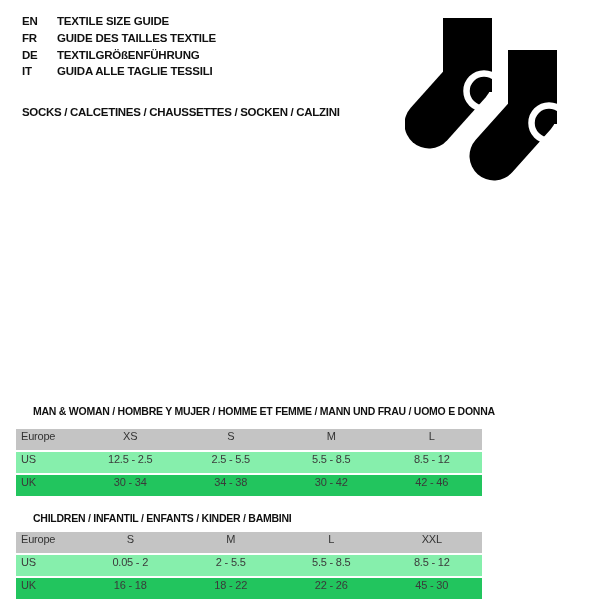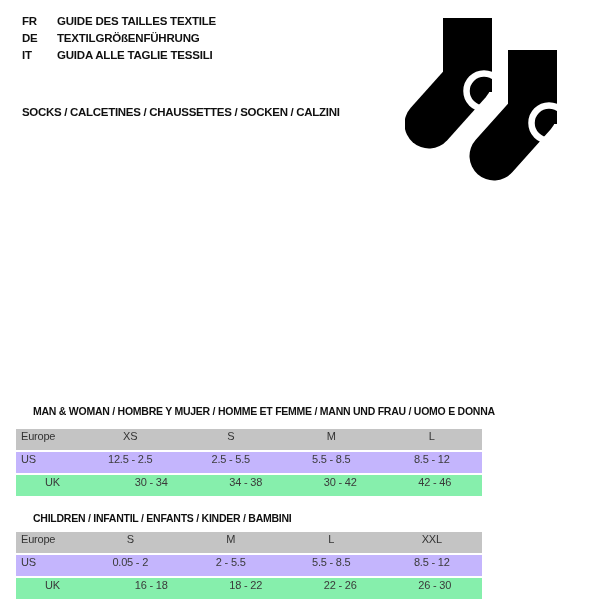--- a/index.html
+++ b/index.html
@@ -42,29 +42,32 @@
 
   .size-table { position: absolute; left: 16px; width: 466px; }
   .size-table.t1 { top: 429px; }
   .size-table.t2 { top: 532px; }
 
   .t-row {
     display: flex; height: 21px; line-height: 14px; margin-bottom: 2px;
     font-size: 11px; letter-spacing: -0.2px; color: #3a3a3a;
   }
   .t-row.t-head { background: #c4c4c4; color: #333333; }
-  .t-row.r-a { background: #c4b5fd; }
-  .t-row.r-b { background: #86efac; padding-left: 24px; }
+  .t-row.r-a { background: #86efac; }
+  .t-row.r-b { background: #22c55e; }
   .c-label { width: 64px; padding-left: 5px; text-align: left; }
   .c-val { flex: 1; text-align: center; }
 </style>
 </head>
 <body>
 
 <div class="lang-list">
+  <div class="lang-row">
+    <span class="code">EN</span><span>TEXTILE SIZE GUIDE</span>
+  </div>
   <div class="lang-row">
     <span class="code">FR</span><span>GUIDE DES TAILLES TEXTILE</span>
   </div>
   <div class="lang-row">
     <span class="code">DE</span><span>TEXTILGRÖßENFÜHRUNG</span>
   </div>
   <div class="lang-row">
     <span class="code">IT</span><span>GUIDA ALLE TAGLIE TESSILI</span>
   </div>
 </div>
@@ -123,15 +126,15 @@
     <span class="c-val">0.05 - 2</span>
     <span class="c-val">2 - 5.5</span>
     <span class="c-val">5.5 - 8.5</span>
     <span class="c-val">8.5 - 12</span>
   </div>
   <div class="t-row r-b">
     <span class="c-label">UK</span>
     <span class="c-val">16 - 18</span>
     <span class="c-val">18 - 22</span>
     <span class="c-val">22 - 26</span>
-    <span class="c-val">26 - 30</span>
+    <span class="c-val">45 - 30</span>
   </div>
 </div>
 
 </body></html>

